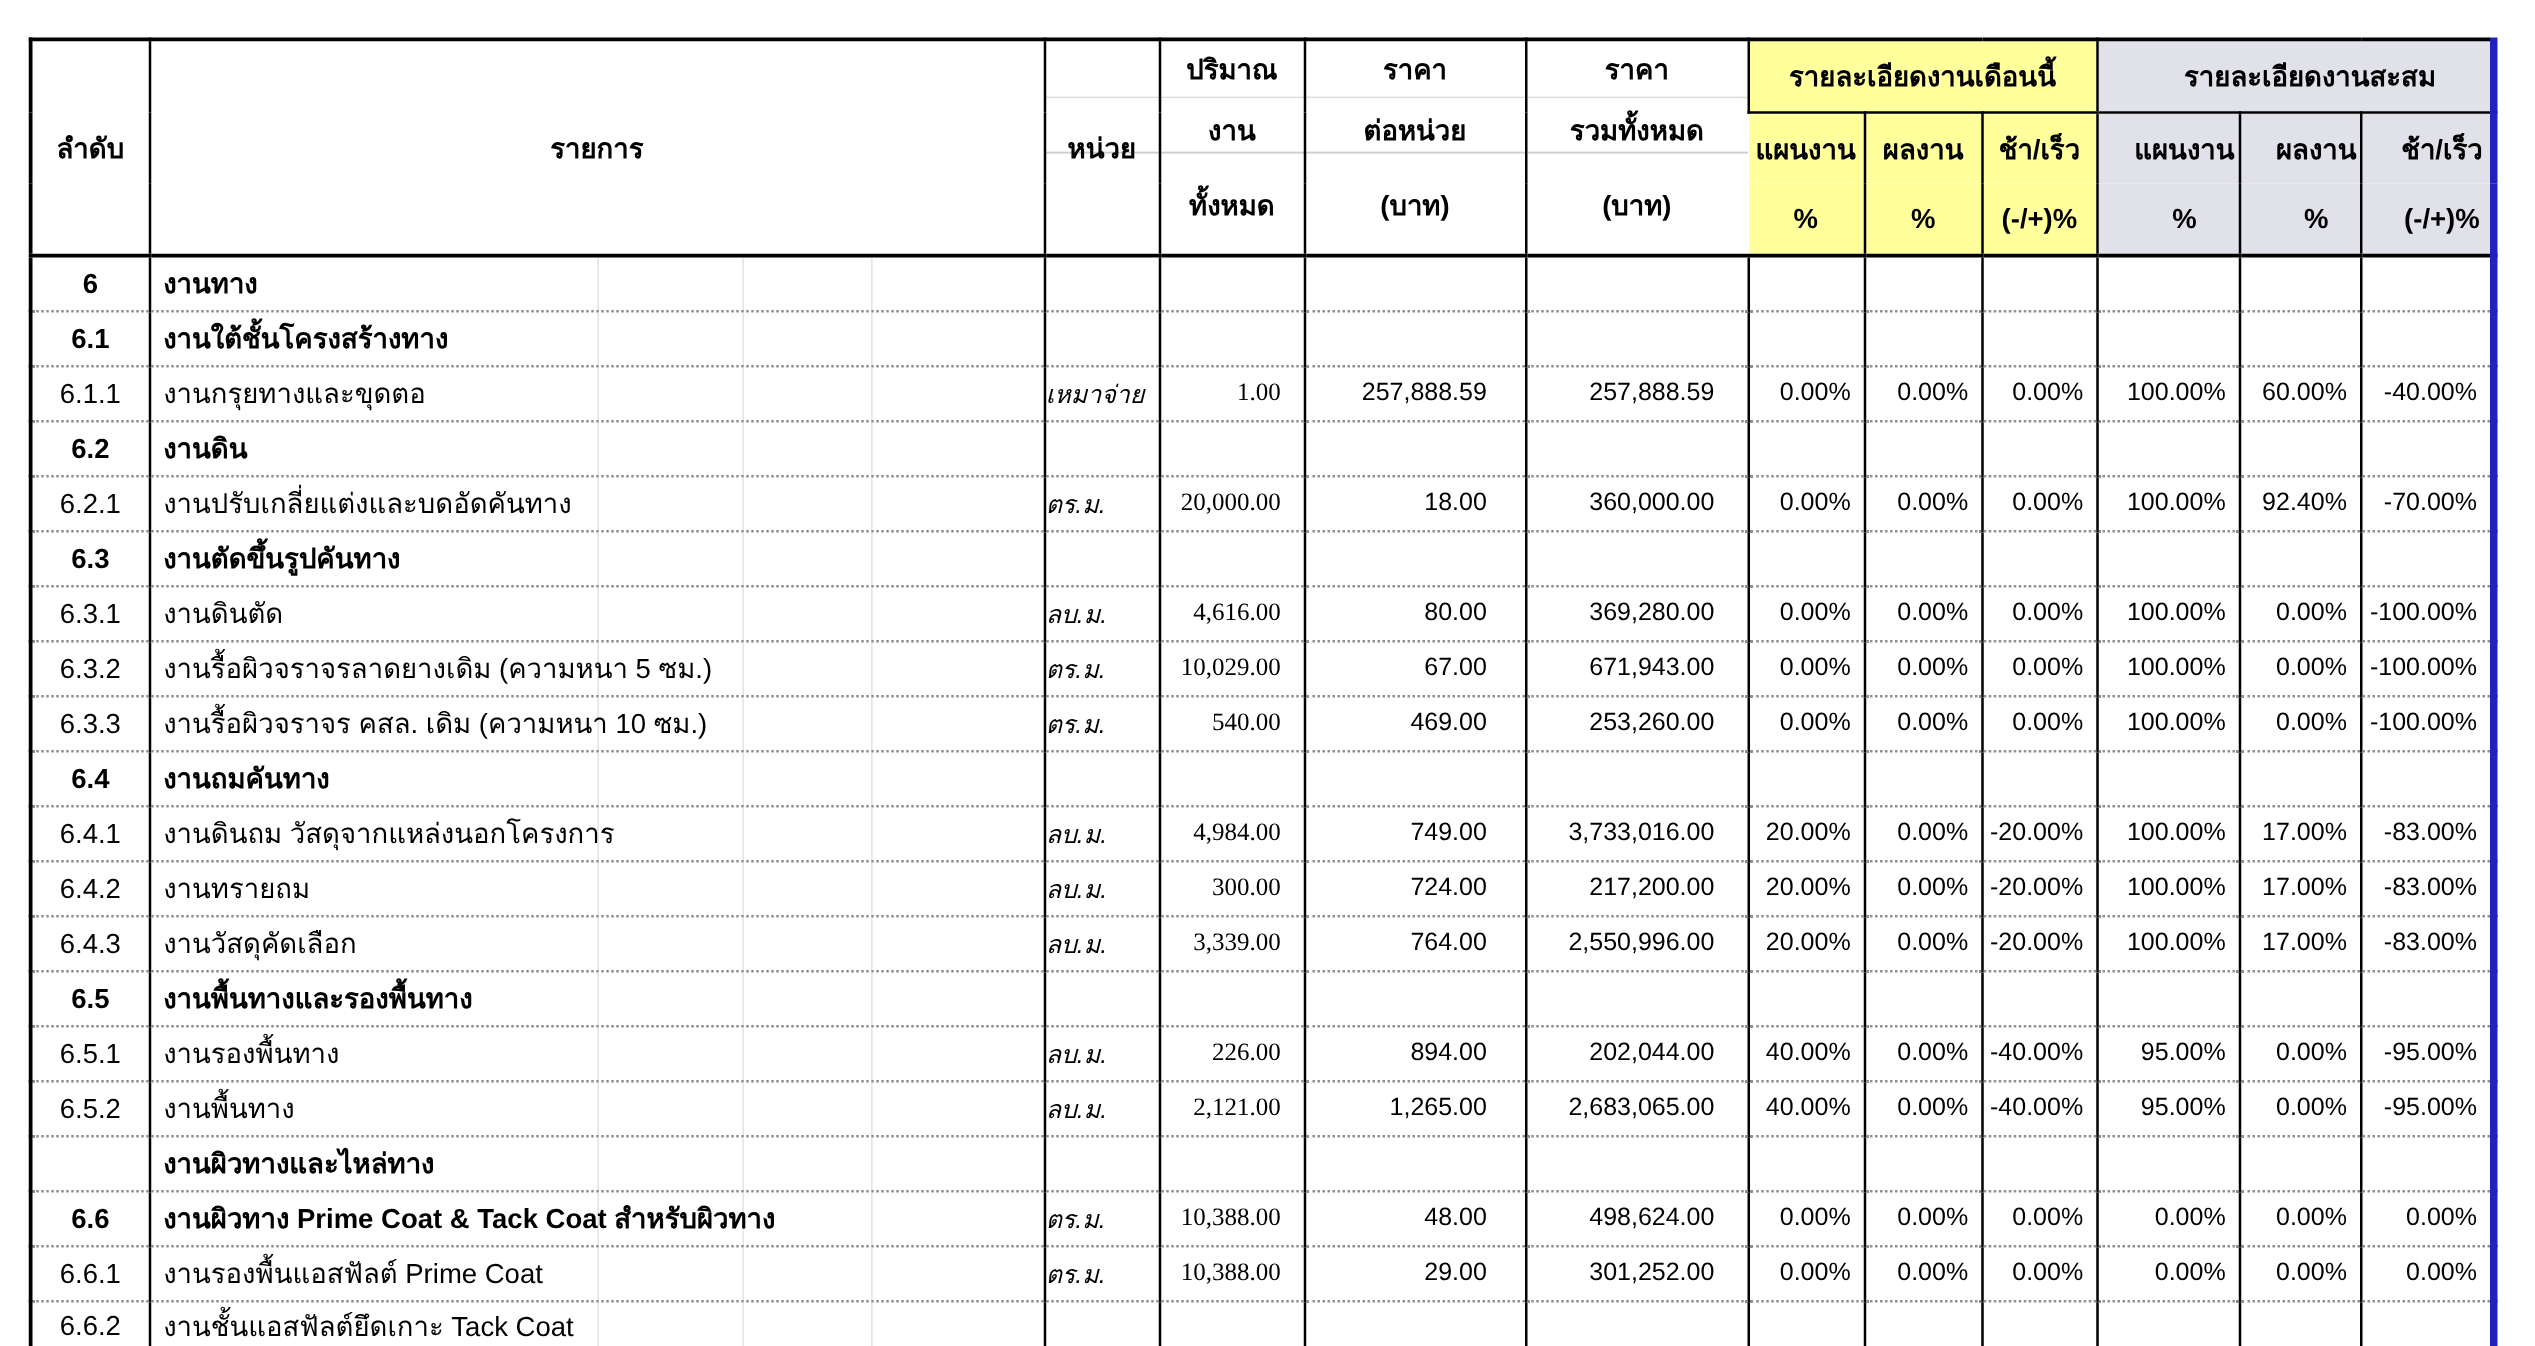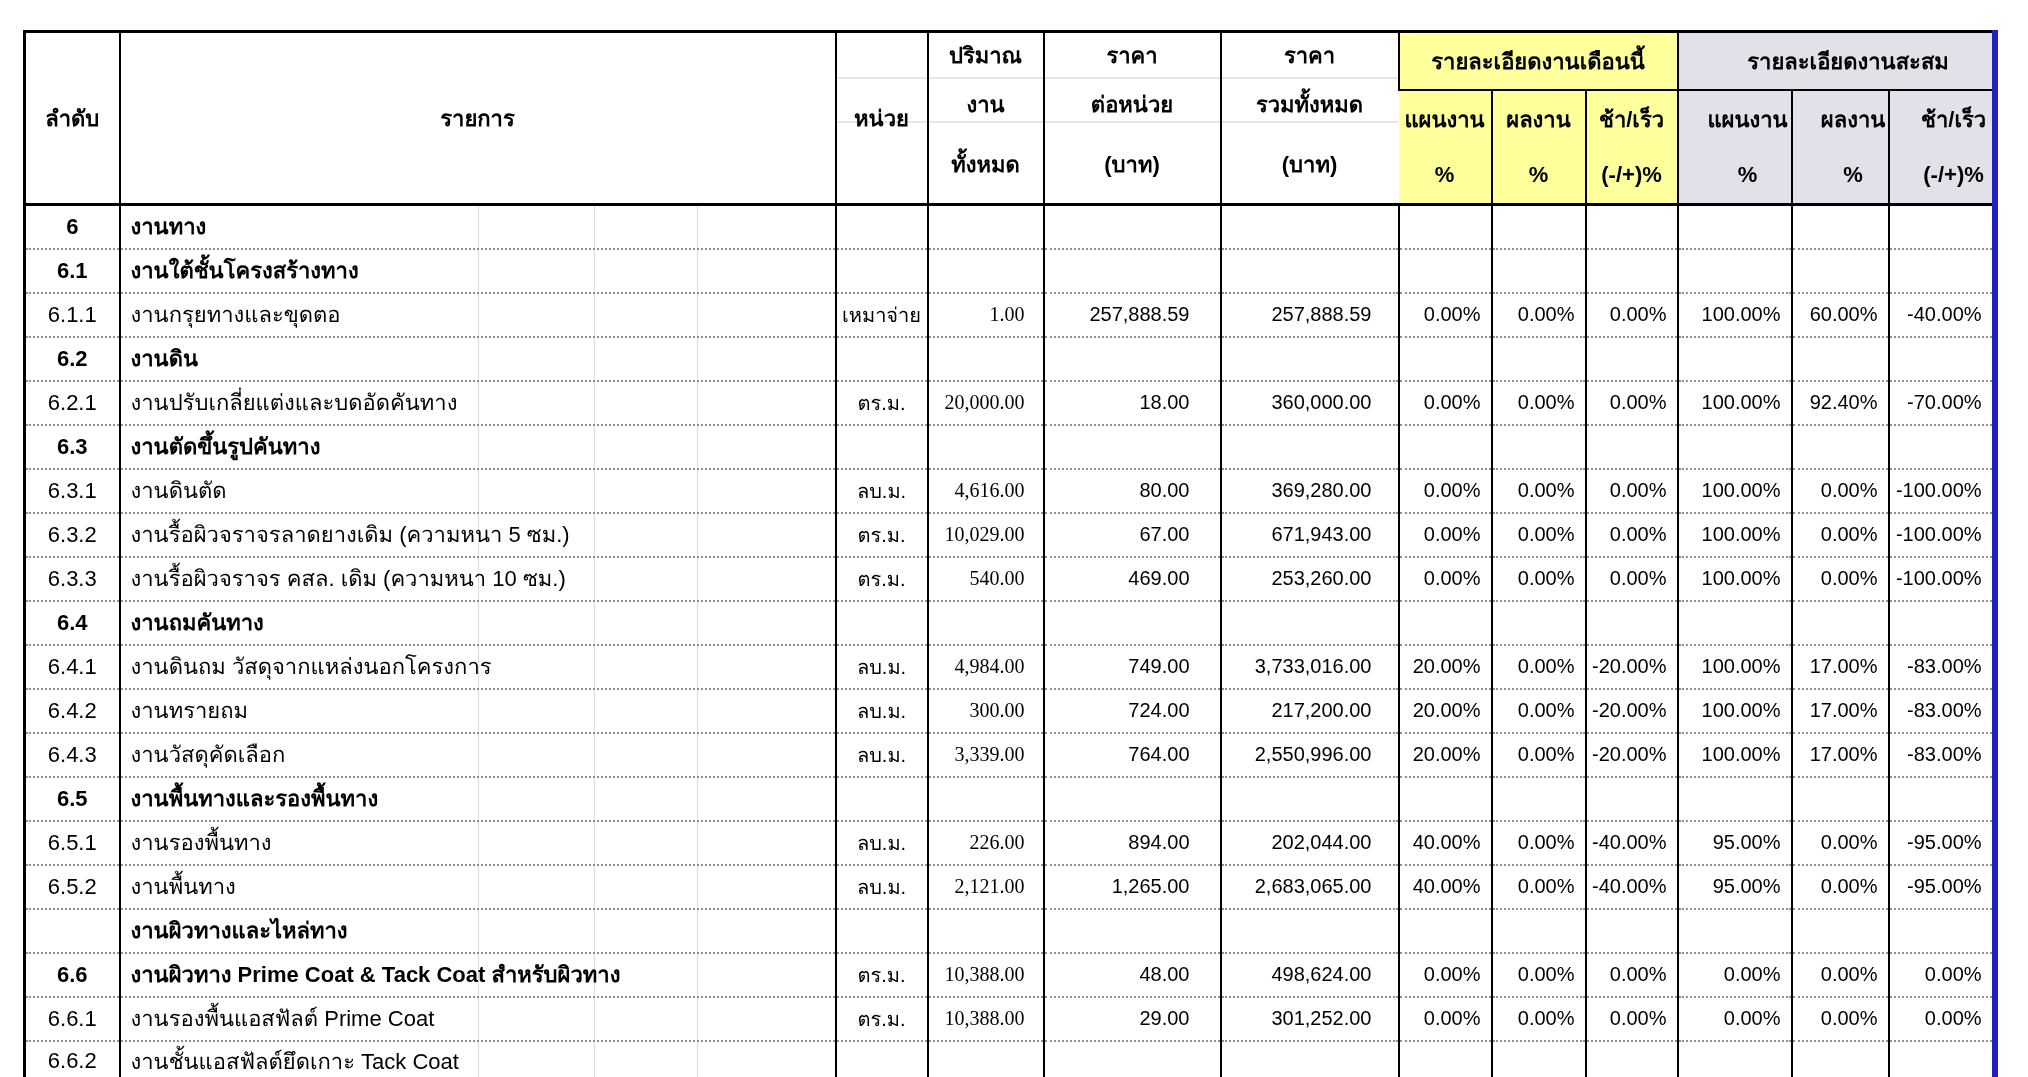--- a/index.html
+++ b/index.html
@@ -23,21 +23,21 @@
   .ybg{background:var(--ybg,#ffff9c) !important;}
   .gbg{background:var(--gbg,#e1e1e9) !important;padding-left:26px;}
   tbody tr{height:44px;}
   tbody td{border-bottom:2px dotted #8f8f8f;font-size:20px;vertical-align:middle;}
   tbody tr:last-child td{border-bottom:none;}
   .td-no{text-align:center;font-size:22px;}
   .td-item{padding-left:10px;font-size:22px;
         background-image:linear-gradient(#dcdcdc,#dcdcdc),linear-gradient(#dcdcdc,#dcdcdc),linear-gradient(#dcdcdc,#dcdcdc);
         background-repeat:no-repeat;background-size:1px 100%;
         background-position:357px 0,473px 0,576px 0;}
-  .td-unit{text-align:center;}
+  .td-unit{text-align:left;font-style:italic;}
   .td-num{text-align:right;}
   .pr-qty{padding-right:18px;font-family:Liberation Serif, serif;}
   .pr-up{padding-right:30px;}
   .pr-tp{padding-right:26px;}
   .td-pct{text-align:right;padding-right:10px;}
   tr.section .td-no,tr.section .td-item{font-weight:bold;font-size:22px;}
 </style>
 </head>
 <body>
 

